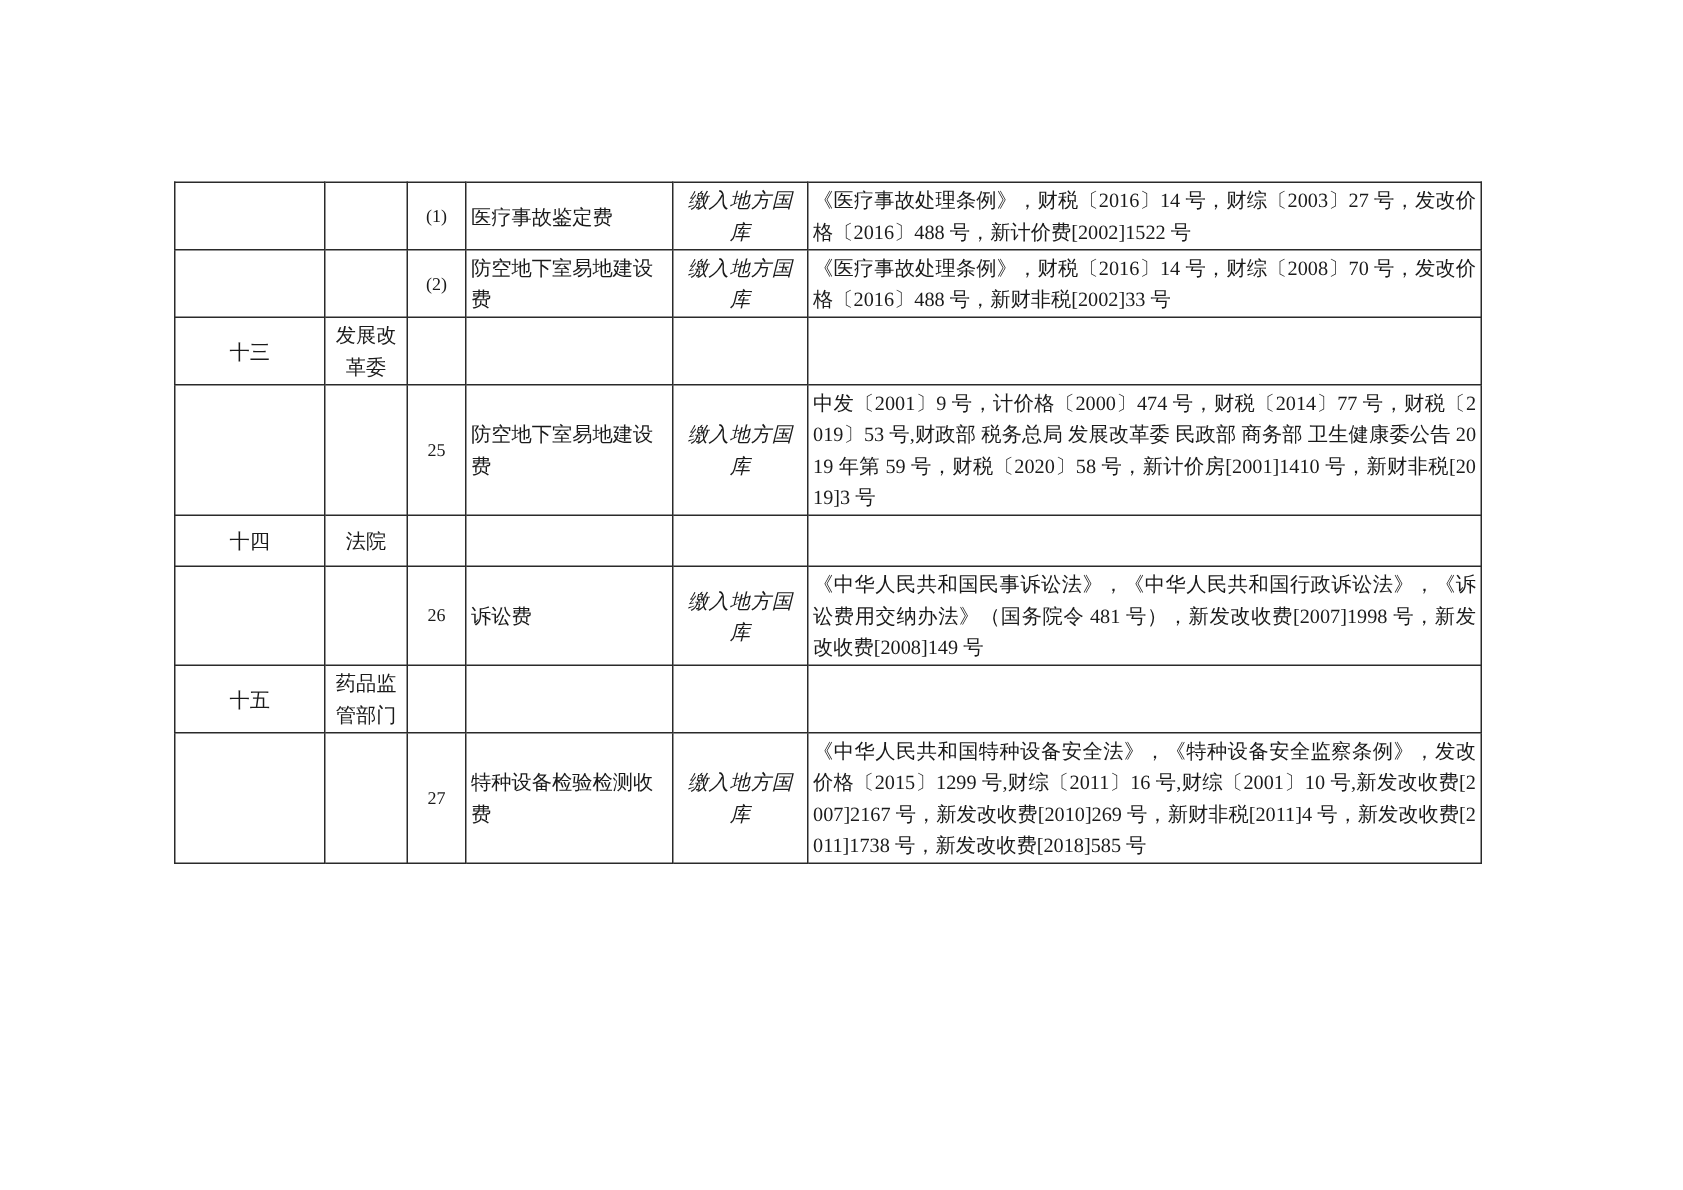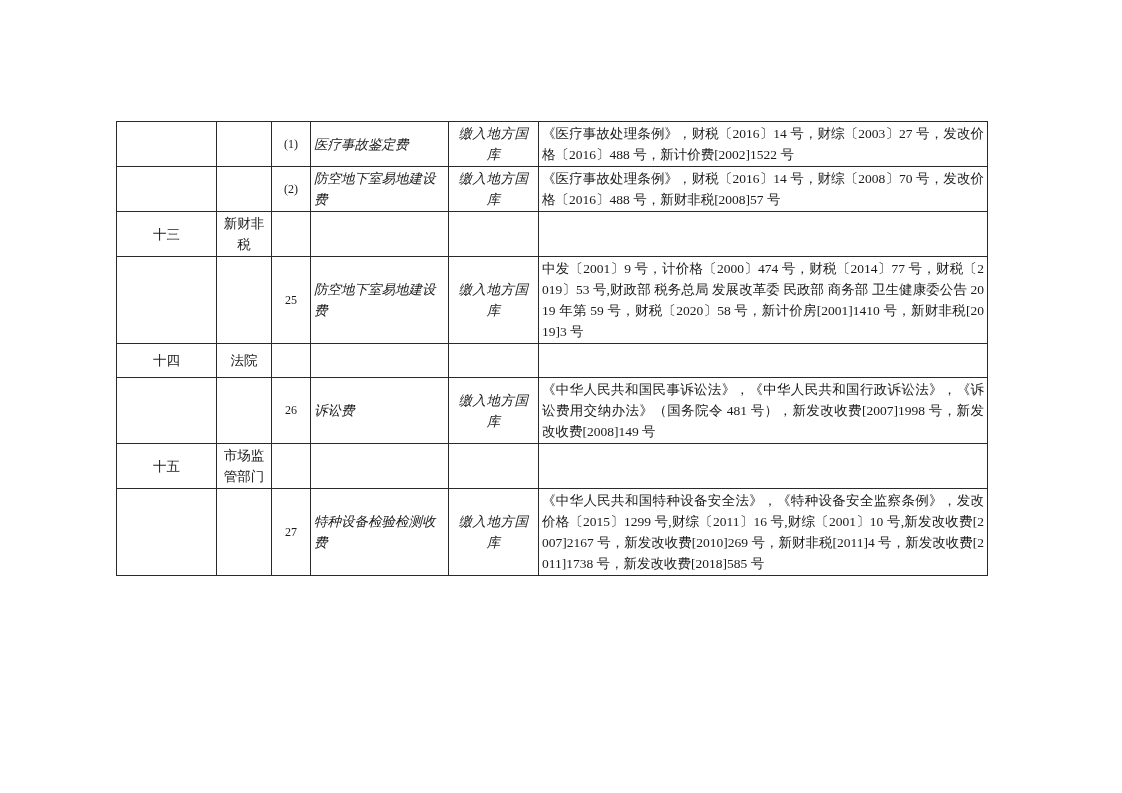--- a/index.html
+++ b/index.html
@@ -39,21 +39,21 @@
   col.c-dept     { width: 55px;  }
   col.c-itemno   { width: 39px;  }
   col.c-fee      { width: 138px; }
   col.c-dest     { width: 90px;  }
   col.c-basis    { width: 449px; }
 
   td.cell-serial, td.cell-dept, td.cell-itemno, td.cell-dest {
     text-align: center;
   }
   td.cell-itemno { font-size: 12px; white-space: nowrap; }
-  td.cell-fee    { text-align: left; padding-left: 2px; padding-right: 2px; font-style: italic; }
+  td.cell-fee    { text-align: left; padding-left: 2px; padding-right: 2px; }
   td.cell-dest   { letter-spacing: 0.5px; font-style: italic; }
   td.cell-basis  {
     text-align: justify;
     padding: 1px 5px;
   }
   tr.r1 { height: 44px; }
   tr.r2 { height: 40px; }
   tr.r3 { height: 43px; }
   tr.r4 { height: 86px; }
   tr.r5 { height: 34px; }
@@ -83,25 +83,25 @@
         <td class="cell-fee">医疗事故鉴定费</td>
         <td class="cell-dest">缴入地方国库</td>
         <td class="cell-basis">《医疗事故处理条例》，财税〔2016〕14 号，财综〔2003〕27 号，发改价格〔2016〕488 号，新计价费[2002]1522 号</td>
       </tr>
       <tr class="r2">
         <td class="cell-serial"></td>
         <td class="cell-dept"></td>
         <td class="cell-itemno">(2)</td>
         <td class="cell-fee">防空地下室易地建设费</td>
         <td class="cell-dest">缴入地方国库</td>
-        <td class="cell-basis">《医疗事故处理条例》，财税〔2016〕14 号，财综〔2008〕70 号，发改价格〔2016〕488 号，新财非税[2008]57 号</td>
+        <td class="cell-basis">《医疗事故处理条例》，财税〔2016〕14 号，财综〔2008〕70 号，发改价格〔2016〕488 号，新财非税[2002]33 号</td>
       </tr>
       <tr class="r3">
         <td class="cell-serial">十三</td>
-        <td class="cell-dept">新财非税</td>
+        <td class="cell-dept">发展改革委</td>
         <td class="cell-itemno"></td>
         <td class="cell-fee"></td>
         <td class="cell-dest"></td>
         <td class="cell-basis"></td>
       </tr>
       <tr class="r4">
         <td class="cell-serial"></td>
         <td class="cell-dept"></td>
         <td class="cell-itemno">25</td>
         <td class="cell-fee">防空地下室易地建设费</td>
@@ -119,21 +119,21 @@
       <tr class="r6">
         <td class="cell-serial"></td>
         <td class="cell-dept"></td>
         <td class="cell-itemno">26</td>
         <td class="cell-fee">诉讼费</td>
         <td class="cell-dest">缴入地方国库</td>
         <td class="cell-basis">《中华人民共和国民事诉讼法》，《中华人民共和国行政诉讼法》，《诉讼费用交纳办法》（国务院令 481 号），新发改收费[2007]1998 号，新发改收费[2008]149 号</td>
       </tr>
       <tr class="r7">
         <td class="cell-serial">十五</td>
-        <td class="cell-dept">市场监管部门</td>
+        <td class="cell-dept">药品监管部门</td>
         <td class="cell-itemno"></td>
         <td class="cell-fee"></td>
         <td class="cell-dest"></td>
         <td class="cell-basis"></td>
       </tr>
       <tr class="r8">
         <td class="cell-serial"></td>
         <td class="cell-dept"></td>
         <td class="cell-itemno">27</td>
         <td class="cell-fee">特种设备检验检测收费</td>

